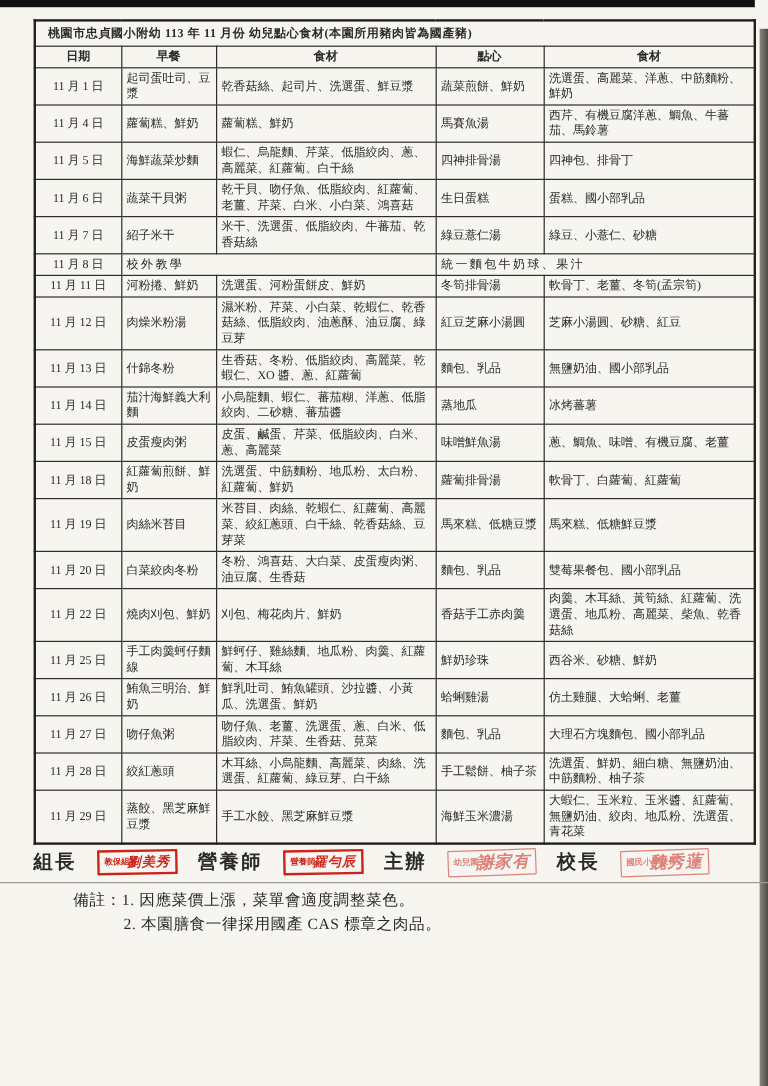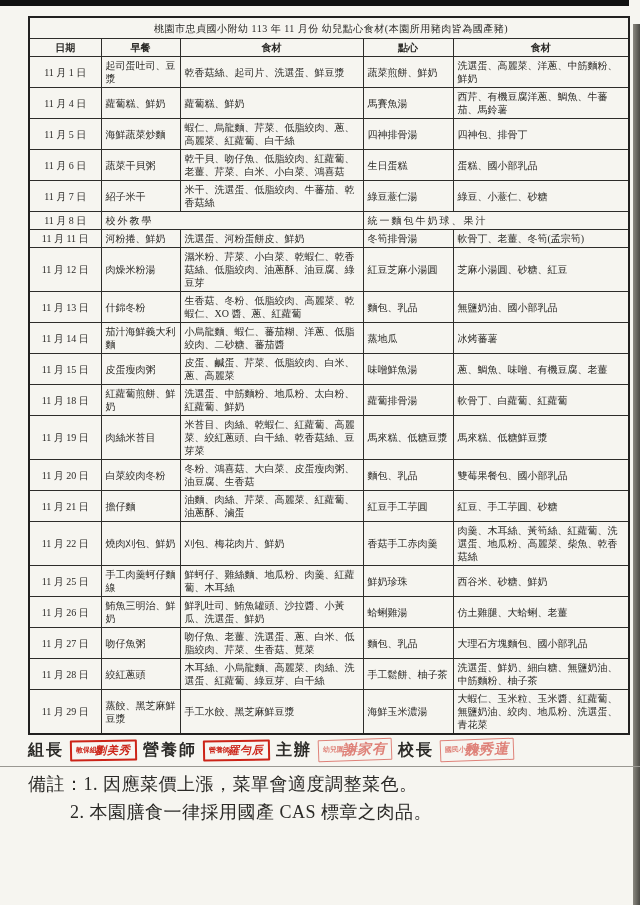--- a/index.html
+++ b/index.html
@@ -20,51 +20,51 @@
   table.menu th, table.menu td {
     border:1px solid #2e2d2a;
     padding:2px 4px;
     font-size:10px;
     line-height:1.3;
     vertical-align:middle;
     word-break:break-all;
   }
   table.menu { border:2px solid #222120; }
   .title-cell {
-    font-size:15.5px; font-weight:400; letter-spacing:.5px;
-    text-align:center; padding:4px 6px 3px 10px !important; white-space:nowrap; overflow:hidden;
+    font-size:15.5px; font-weight:700; letter-spacing:.5px;
+    text-align:left; padding:4px 6px 3px 10px !important; white-space:nowrap; overflow:hidden;
   }
   th.col-h { font-size:13px; font-weight:700; text-align:center; padding:3px 2px;margin-top:39px; }
   td.c-date { font-size:10.5px; white-space:nowrap; padding-left:5px;text-align:center; }
   td.c-center { text-align:left; font-size:11px; letter-spacing:2px; }
   td.c-text { text-align:left; }
 
   .sig-row {
-    display:flex; align-items:flex-end; margin-top:4px; width:600px; gap:6px;
+    display:flex; align-items:flex-start; margin-top:4px; width:600px; gap:17px;
   }
   .sig-label { font-size:16px; font-weight:700; letter-spacing:2px; white-space:nowrap; }
   .stamp {
     display:flex; align-items:center; gap:2px;
     border:2px solid #cc2418; color:#cc2418;
     padding:1px 4px; border-radius:1px;
     transform:rotate(-1deg);
     background:rgba(255,255,255,0.15);
     white-space:nowrap;
   }
   .stamp .small {
     display:block; width:17px; font-size:7px; line-height:1.1;
     word-break:break-all; text-align:center; font-weight:700;
   }
   .stamp .name { font-size:11px; font-weight:700; letter-spacing:1px; font-style:italic; }
   .stamp.faded { border-width:1px; opacity:.55; transform:rotate(-2deg); }
   .stamp.faded .name { font-size:14px; }
 
   .divider { width:640px; height:1px; background:#9a9892; margin:5px 0 4px -28px; }
 
-  .notes { font-size:18px; line-height:1.55; letter-spacing:.5px; }
+  .notes { font-size:13px; line-height:1.55; letter-spacing:.5px;margin-left:33px; }
   .notes .note-line { white-space:nowrap; }
   .notes .note-line + .note-line { padding-left:42px; }
 </style>
 </head>
 <body>
 
 <div class="scan-top-bar"></div>
 <div class="scan-right-strip"></div>
 
 <div class="sheet">
@@ -179,27 +179,20 @@
           <td class="c-text">馬來糕、低糖鮮豆漿</td>
         </tr>
         <tr>
           <td class="c-date">11 月 20 日</td>
           <td class="c-text">白菜絞肉冬粉</td>
           <td class="c-text">冬粉、鴻喜菇、大白菜、皮蛋瘦肉粥、油豆腐、生香菇</td>
           <td class="c-text">麵包、乳品</td>
           <td class="c-text">雙莓果餐包、國小部乳品</td>
         </tr>
         <tr>
-          <td class="c-date">11 月 21 日</td>
-          <td class="c-text">擔仔麵</td>
-          <td class="c-text">油麵、肉絲、芹菜、高麗菜、紅蘿蔔、油蔥酥、滷蛋</td>
-          <td class="c-text">紅豆手工芋圓</td>
-          <td class="c-text">紅豆、手工芋圓、砂糖</td>
-        </tr>
-        <tr>
           <td class="c-date">11 月 22 日</td>
           <td class="c-text">燒肉刈包、鮮奶</td>
           <td class="c-text">刈包、梅花肉片、鮮奶</td>
           <td class="c-text">香菇手工赤肉羹</td>
           <td class="c-text">肉羹、木耳絲、黃筍絲、紅蘿蔔、洗選蛋、地瓜粉、高麗菜、柴魚、乾香菇絲</td>
         </tr>
         <tr>
           <td class="c-date">11 月 25 日</td>
           <td class="c-text">手工肉羹蚵仔麵線</td>
           <td class="c-text">鮮蚵仔、雞絲麵、地瓜粉、肉羹、紅蘿蔔、木耳絲</td>

